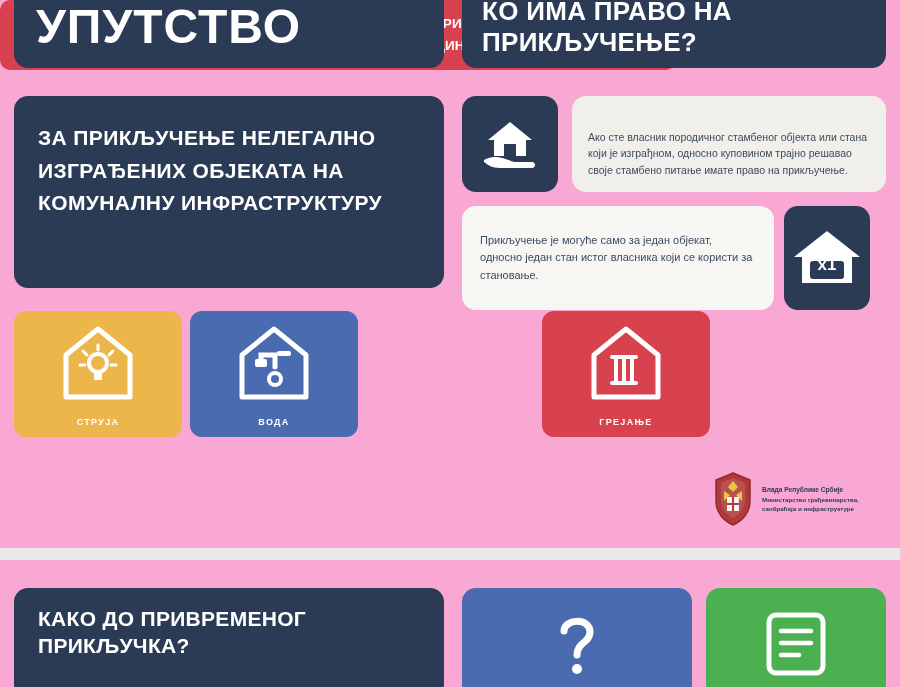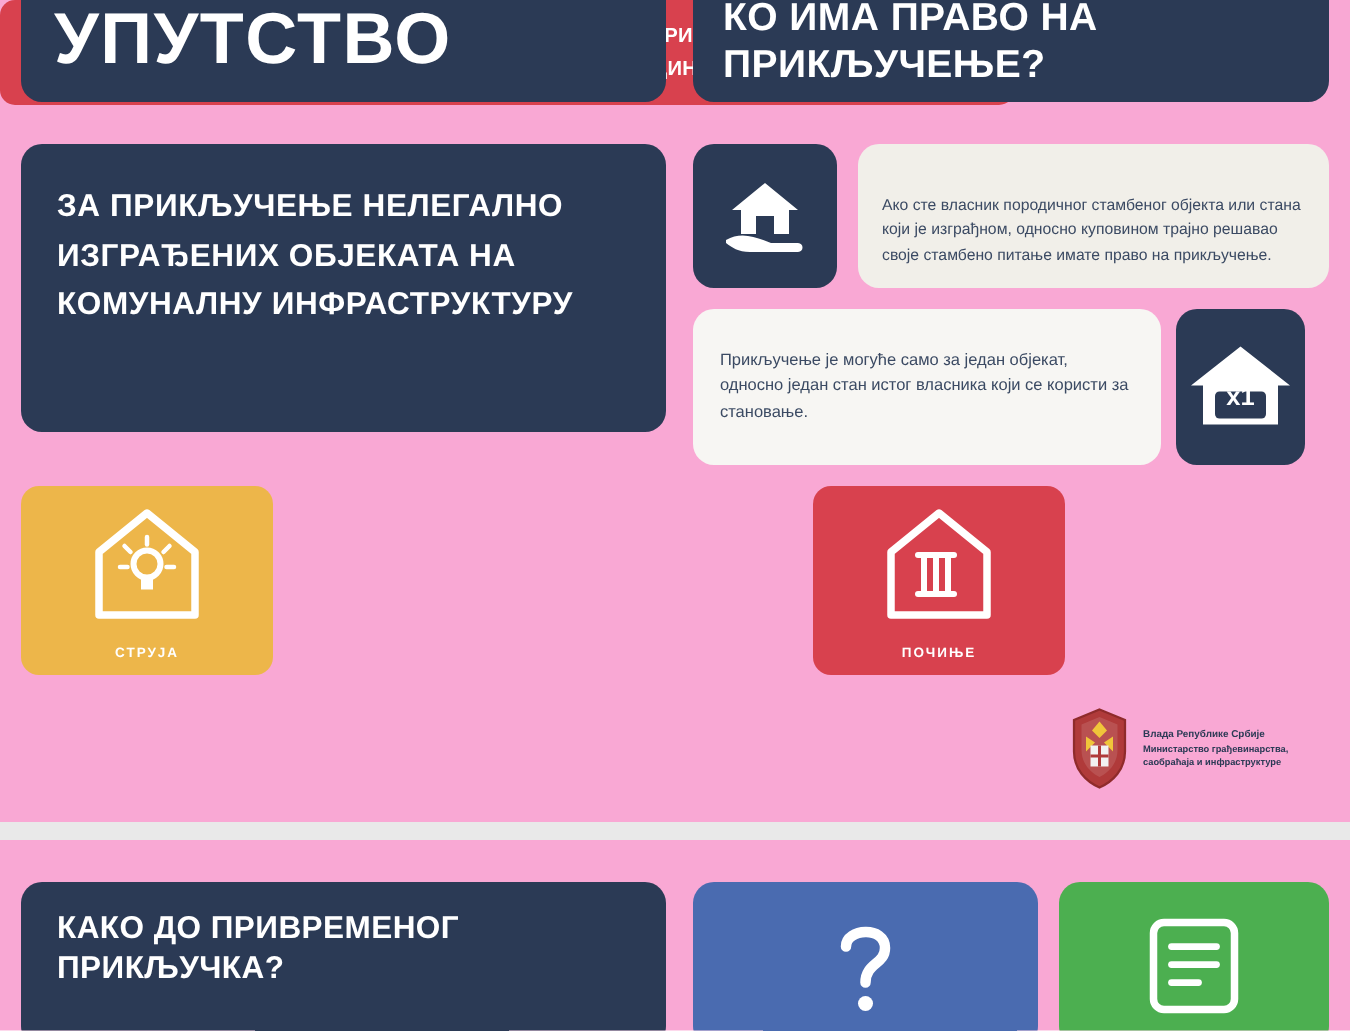--- a/index.html
+++ b/index.html
@@ -100,21 +100,21 @@
     line-height: 1.6;
     color: #3b4a63;
   }
   #icon-x1 {
     left: 784px; top: 206px;
     width: 86px; height: 104px;
     display: flex; align-items: center; justify-content: center;
   }
 
   
-  .util-row { position: absolute; left: 14px; top: 324px; width: 872px; height: 126px; }
+  .util-row { position: absolute; left: 14px; top: 311px; width: 872px; height: 126px; }
   .util {
     position: absolute;
     top: 0;
     width: 168px; height: 126px;
     border-radius: 12px;
     display: flex;
     flex-direction: column;
     align-items: center;
     justify-content: flex-start;
     padding-top: 12px;
@@ -249,34 +249,44 @@
           <line x1="37" y1="22" x2="37" y2="27"></line>
           <line x1="22" y1="28" x2="26" y2="32"></line>
           <line x1="52" y1="28" x2="48" y2="32"></line>
           <line x1="19" y1="42" x2="24" y2="42"></line>
           <line x1="55" y1="42" x2="50" y2="42"></line>
         </g>
       </svg>
       <div class="label">СТРУЈА</div>
     </div>
 
+    <div class="util" style="left:176px; background:#4a6bb0;">
+      <svg width="74" height="80" viewBox="0 0 74 80" aria-hidden="true">
+        <path d="M37 6 L69 32 L69 74 L5 74 L5 32 Z" fill="none" stroke="#ffffff" stroke-width="5" stroke-linejoin="round"></path>
+        <path d="M24 38 L24 32 L38 32 L38 44" fill="none" stroke="#ffffff" stroke-width="5" stroke-linecap="round"></path>
+        <rect x="18" y="36" width="12" height="8" rx="2" fill="#ffffff"></rect>
+        <rect x="40" y="28" width="14" height="5" rx="2" fill="#ffffff"></rect>
+        <circle cx="38" cy="56" r="6" fill="none" stroke="#ffffff" stroke-width="4"></circle>
+      </svg>
+      <div class="label">ВОДА</div>
+    </div>
 
 
     <div class="util" style="left:528px; background:#d8414e;">
       <svg width="74" height="80" viewBox="0 0 74 80" aria-hidden="true">
         <path d="M37 6 L69 32 L69 74 L5 74 L5 32 Z" fill="none" stroke="#ffffff" stroke-width="5" stroke-linejoin="round"></path>
         <g stroke="#ffffff" stroke-width="4" stroke-linecap="round">
           <line x1="27" y1="34" x2="27" y2="60"></line>
           <line x1="35" y1="34" x2="35" y2="60"></line>
           <line x1="43" y1="34" x2="43" y2="60"></line>
         </g>
         <line x1="23" y1="34" x2="47" y2="34" stroke="#ffffff" stroke-width="4" stroke-linecap="round"></line>
         <line x1="23" y1="60" x2="47" y2="60" stroke="#ffffff" stroke-width="4" stroke-linecap="round"></line>
       </svg>
-      <div class="label">ПОЧИЊЕ</div>
+      <div class="label">ГРЕЈАЊЕ</div>
     </div>
 
 
   </div>
 
   <div id="banner-important">
     <div class="l">ВАЖНО - РОК ЗА ПОДНОШЕЊЕ ЗАХТЕВА ЗА ПРИВРЕМЕНО ПРИКЉУЧЕЊЕ</div>
     <div class="l">ПОЧИЊЕ 15. СЕПТЕМБРА И ТРАЈЕ ДО 15. ОКТОБРА 2023. ГОДИНЕ</div>
   </div>
 

